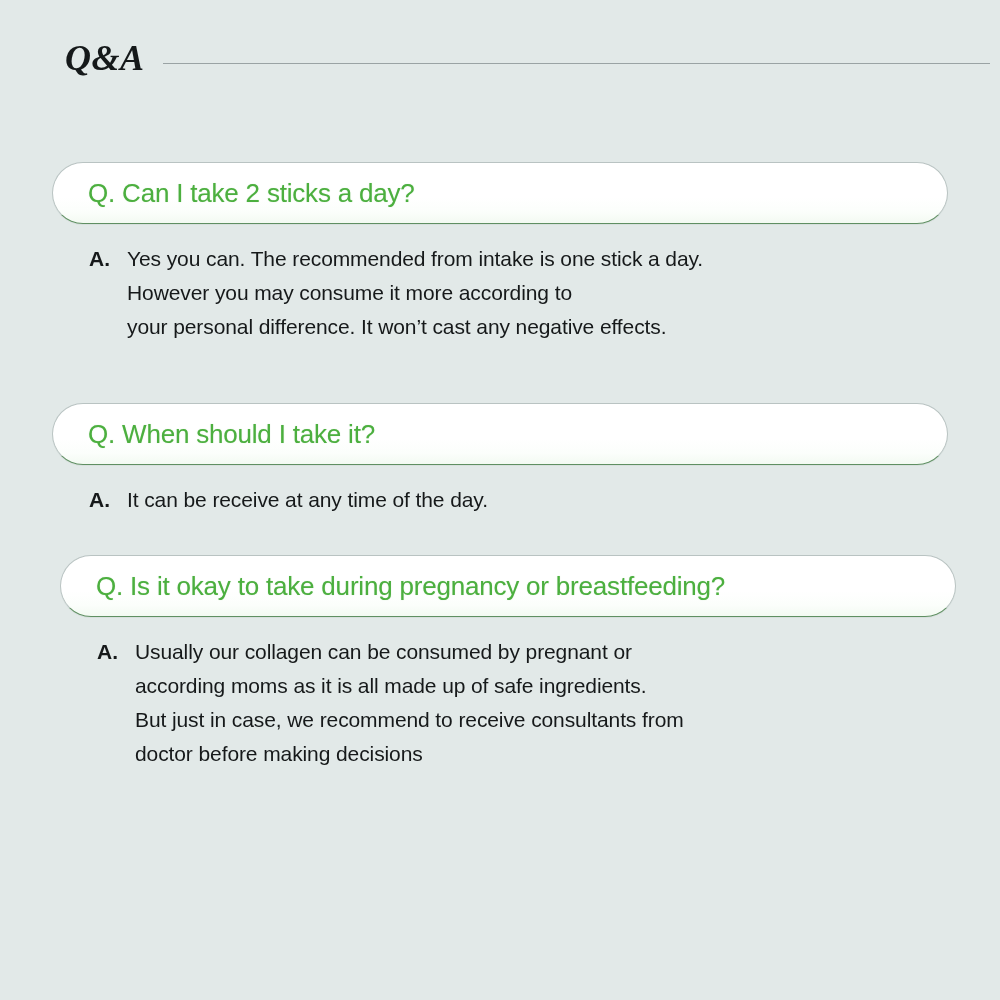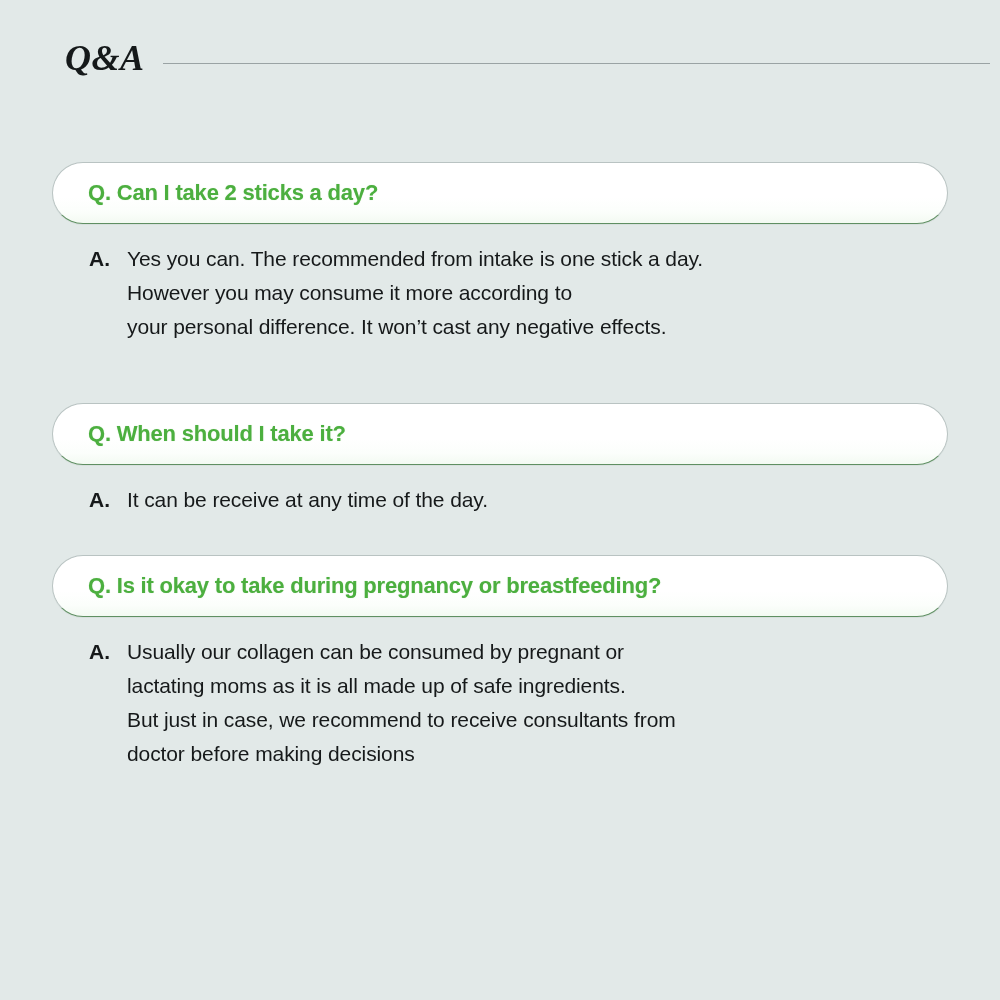--- a/index.html
+++ b/index.html
@@ -72,22 +72,22 @@
     border-radius: 34px;
     background: linear-gradient(180deg, #ffffff 0%, #ffffff 58%, #fbfefb 82%, #f3faf2 100%);
     border: 1px solid #b9c3c2;
     border-bottom-color: #5f8f62;
     display: flex;
     align-items: center;
     box-shadow: 0 1px 0 rgba(120,150,125,0.10);
   }
   .question-text {
     margin-left: 35px;
-    font-size: 22px;
-    font-weight: 700;
+    font-size: 26px;
+    font-weight: 400;
     color: #4caf3f;
     letter-spacing: -0.2px;
     white-space: nowrap;
     text-shadow: 0 0 1px rgba(76,175,63,0.35);
   }
 
   .answer-block {
     position: relative;
     margin-left: 89px;
     margin-top: 18px;
@@ -109,21 +109,21 @@
     font-size: 21px;
     font-weight: 400;
     color: #16191a;
     line-height: 34px;
     letter-spacing: -0.1px;
     white-space: nowrap;
   }
 
   
   .qa-item + .qa-item { margin-top: 59px; }
-  .qa-item.gap-2 { margin-top: 38px; }
+  .qa-item.gap-2 { margin-top: 38px; margin-left: 8px; }
 </style>
 </head>
 <body>
 
 <div class="page">
 
   <div class="header">
     <div class="header-title">Q&amp;A</div>
     <div class="header-rule"></div>
   </div>
@@ -157,21 +157,21 @@
     </div>
 
     <div class="qa-item gap-2">
       <div class="question-pill">
         <div class="question-text">Q. Is it okay to take during pregnancy or breastfeeding?</div>
       </div>
       <div class="answer-block">
         <div class="answer-marker">A.</div>
         <div class="answer-lines">
           <div class="answer-line">Usually our collagen can be consumed by pregnant or</div>
-          <div class="answer-line">lactating moms as it is all made up of safe ingredients.</div>
+          <div class="answer-line">according moms as it is all made up of safe ingredients.</div>
           <div class="answer-line">But just in case, we recommend to receive consultants from</div>
           <div class="answer-line">doctor before making decisions</div>
         </div>
       </div>
     </div>
 
   </div>
 </div>
 
 </body></html>

